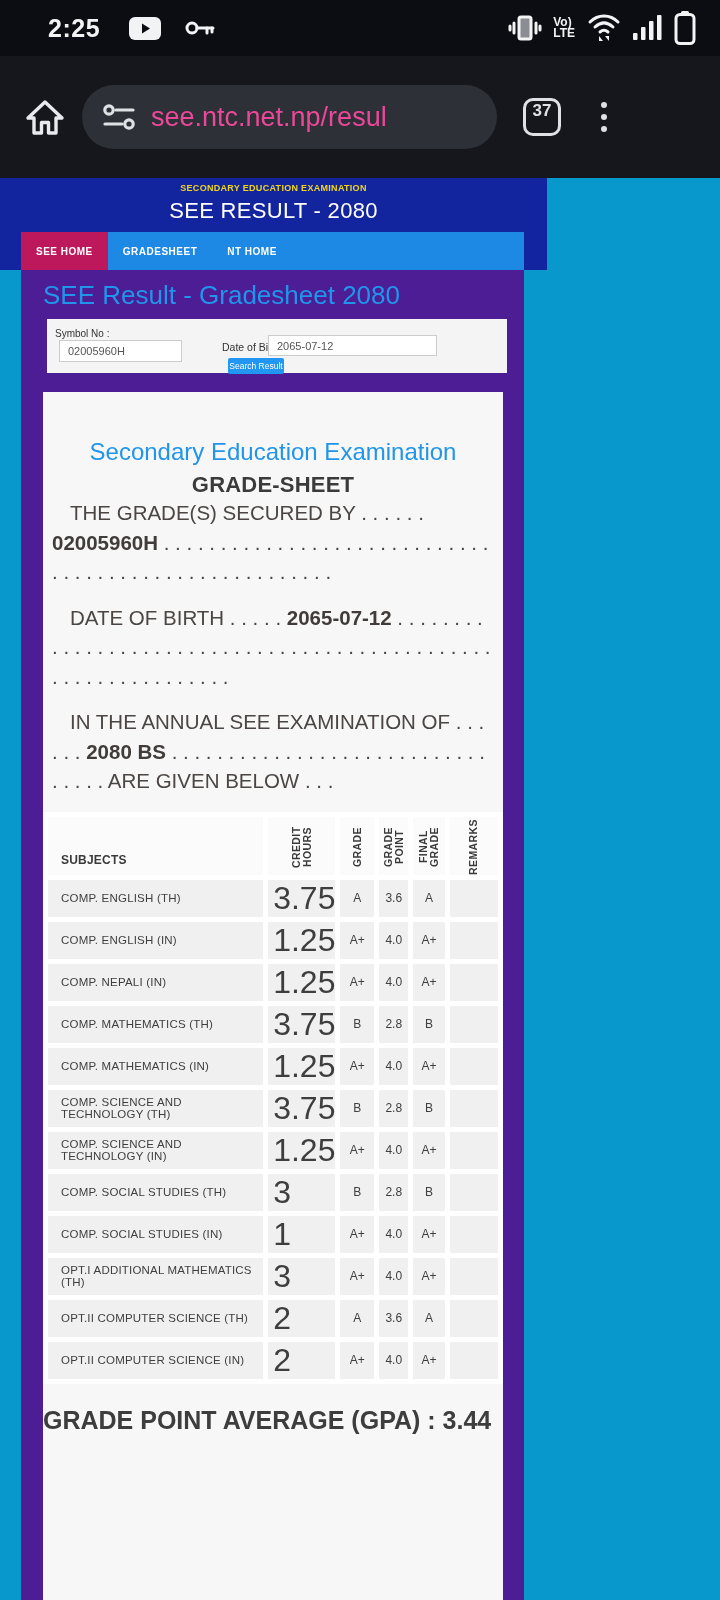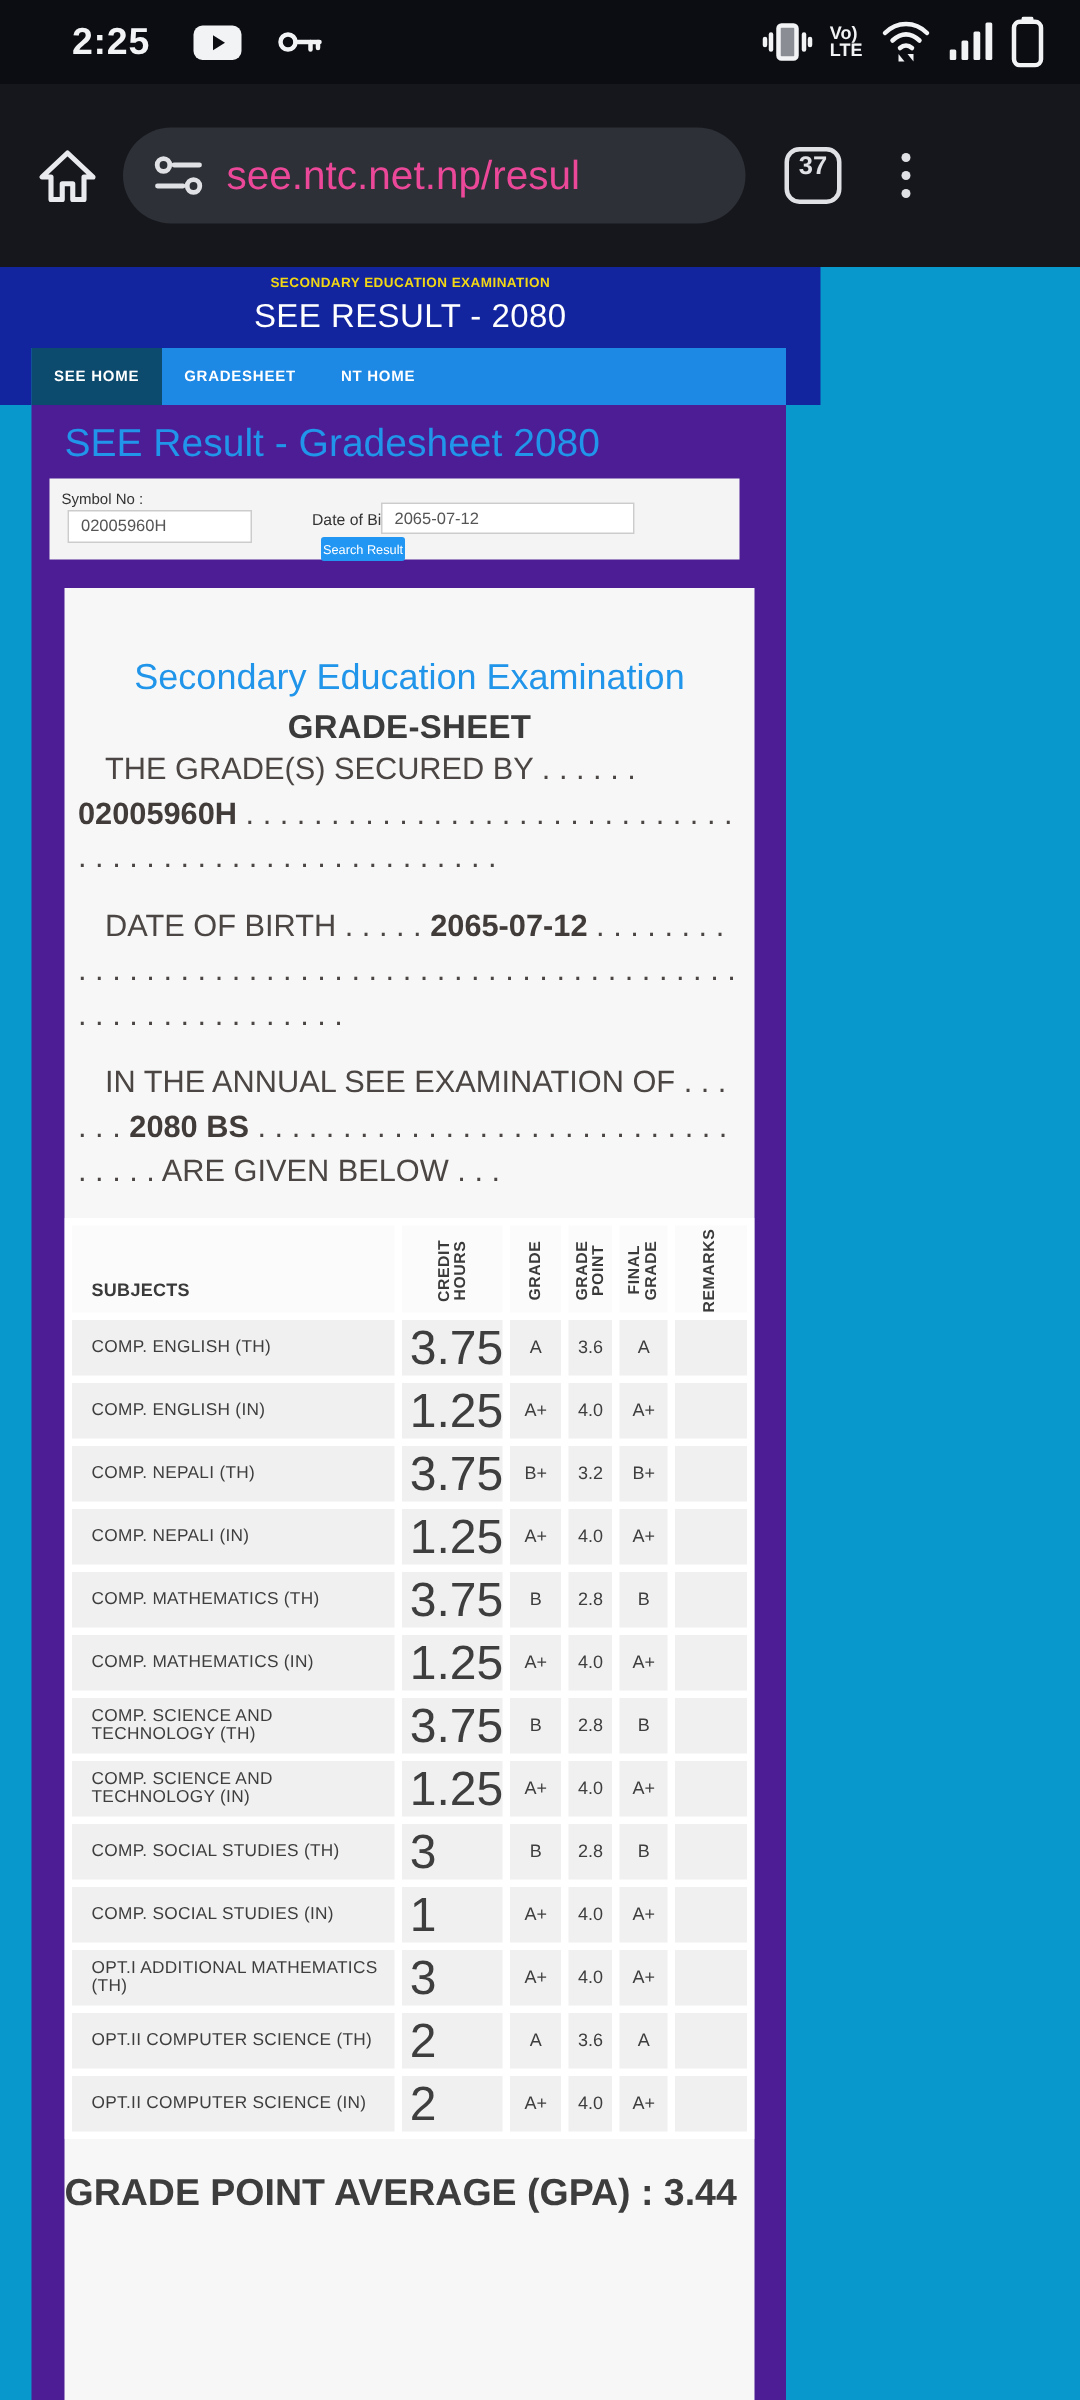--- a/index.html
+++ b/index.html
@@ -30,26 +30,26 @@
   
   .page { position:absolute; left:0; top:178px; width:720px; height:1422px; background:#0898cb; overflow:hidden; }
 
   .site-header { position:absolute; left:0; top:0; width:547px; height:92px; background:#12259e; text-align:center; }
   .site-super { padding-top:5px; color:#f2d715; font-size:9px; font-weight:700; letter-spacing:.3px; }
   .site-title { margin-top:5px; color:#ffffff; font-size:22px; font-weight:500; letter-spacing:.3px; }
 
   .nav { position:absolute; left:21px; top:54px; width:503px; height:38px; background:#1e88e5; display:flex; }
   .nav-tab { height:38px; display:flex; align-items:center; padding:0 15px; color:#fff;
     font-size:10px; font-weight:700; letter-spacing:.5px; cursor:pointer; }
-  .nav-tab.active { background:#0c4a6e; }
+  .nav-tab.active { background:#be185d; }
 
   .content { position:absolute; left:21px; top:92px; width:503px; height:1330px; background:#4c1d95; }
   .page-heading { position:absolute; left:22px; top:10px; color:#2095e9; font-size:26px; font-weight:500; }
 
-  .form-panel { position:absolute; left:12px; top:49px; width:460px; height:54px; background:#f4f4f4; }
+  .form-panel { position:absolute; left:26px; top:49px; width:460px; height:54px; background:#f4f4f4; }
   .lbl { position:absolute; font-size:10px; color:#333; }
   .lbl-symbol { left:8px; top:9px; }
   .lbl-dob { left:175px; top:22px; font-size:10.5px; }
   .txt-input { position:absolute; border:1px solid #ccc; background:#fff; font-size:11px; color:#555;
     padding:0 8px; font-family:"Liberation Sans", sans-serif; }
   .in-symbol { left:12px; top:21px; width:123px; height:22px; }
   .in-dob { left:221px; top:16px; width:169px; height:21px; }
   .btn-search { position:absolute; left:181px; top:39px; width:56px; height:16px; background:#2196f3;
     color:#fff; border:none; font-size:8.5px; border-radius:2px; font-family:"Liberation Sans", sans-serif; cursor:pointer; }
 
@@ -258,28 +258,20 @@
 
             <tr>
               <td class="td-subject">COMP. ENGLISH (IN)</td>
               <td class="td-credit">1.25</td>
               <td class="td-grade">A+</td>
               <td class="td-point">4.0</td>
               <td class="td-final">A+</td>
               <td class="td-remarks"></td>
             </tr>
 
-            <tr>
-              <td class="td-subject">COMP. NEPALI (TH)</td>
-              <td class="td-credit">3.75</td>
-              <td class="td-grade">B+</td>
-              <td class="td-point">3.2</td>
-              <td class="td-final">B+</td>
-              <td class="td-remarks"></td>
-            </tr>
 
             <tr>
               <td class="td-subject">COMP. NEPALI (IN)</td>
               <td class="td-credit">1.25</td>
               <td class="td-grade">A+</td>
               <td class="td-point">4.0</td>
               <td class="td-final">A+</td>
               <td class="td-remarks"></td>
             </tr>
 

